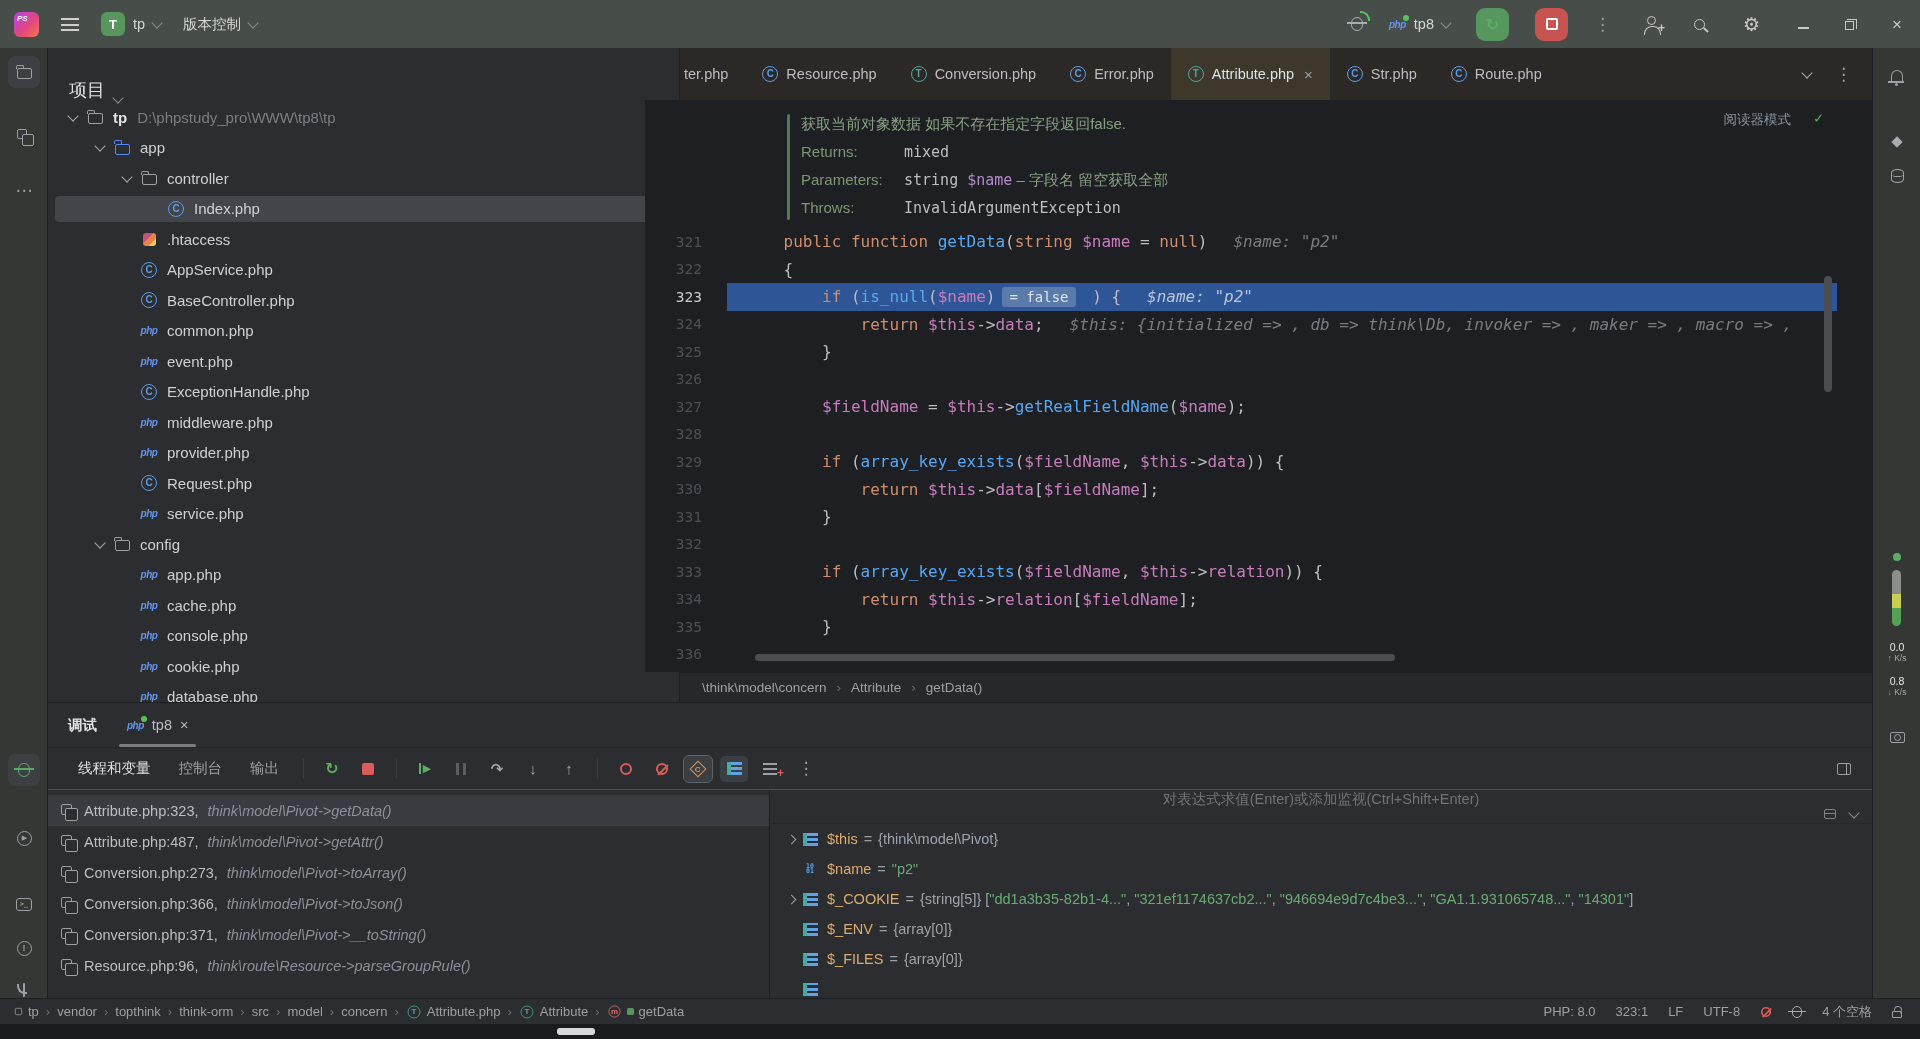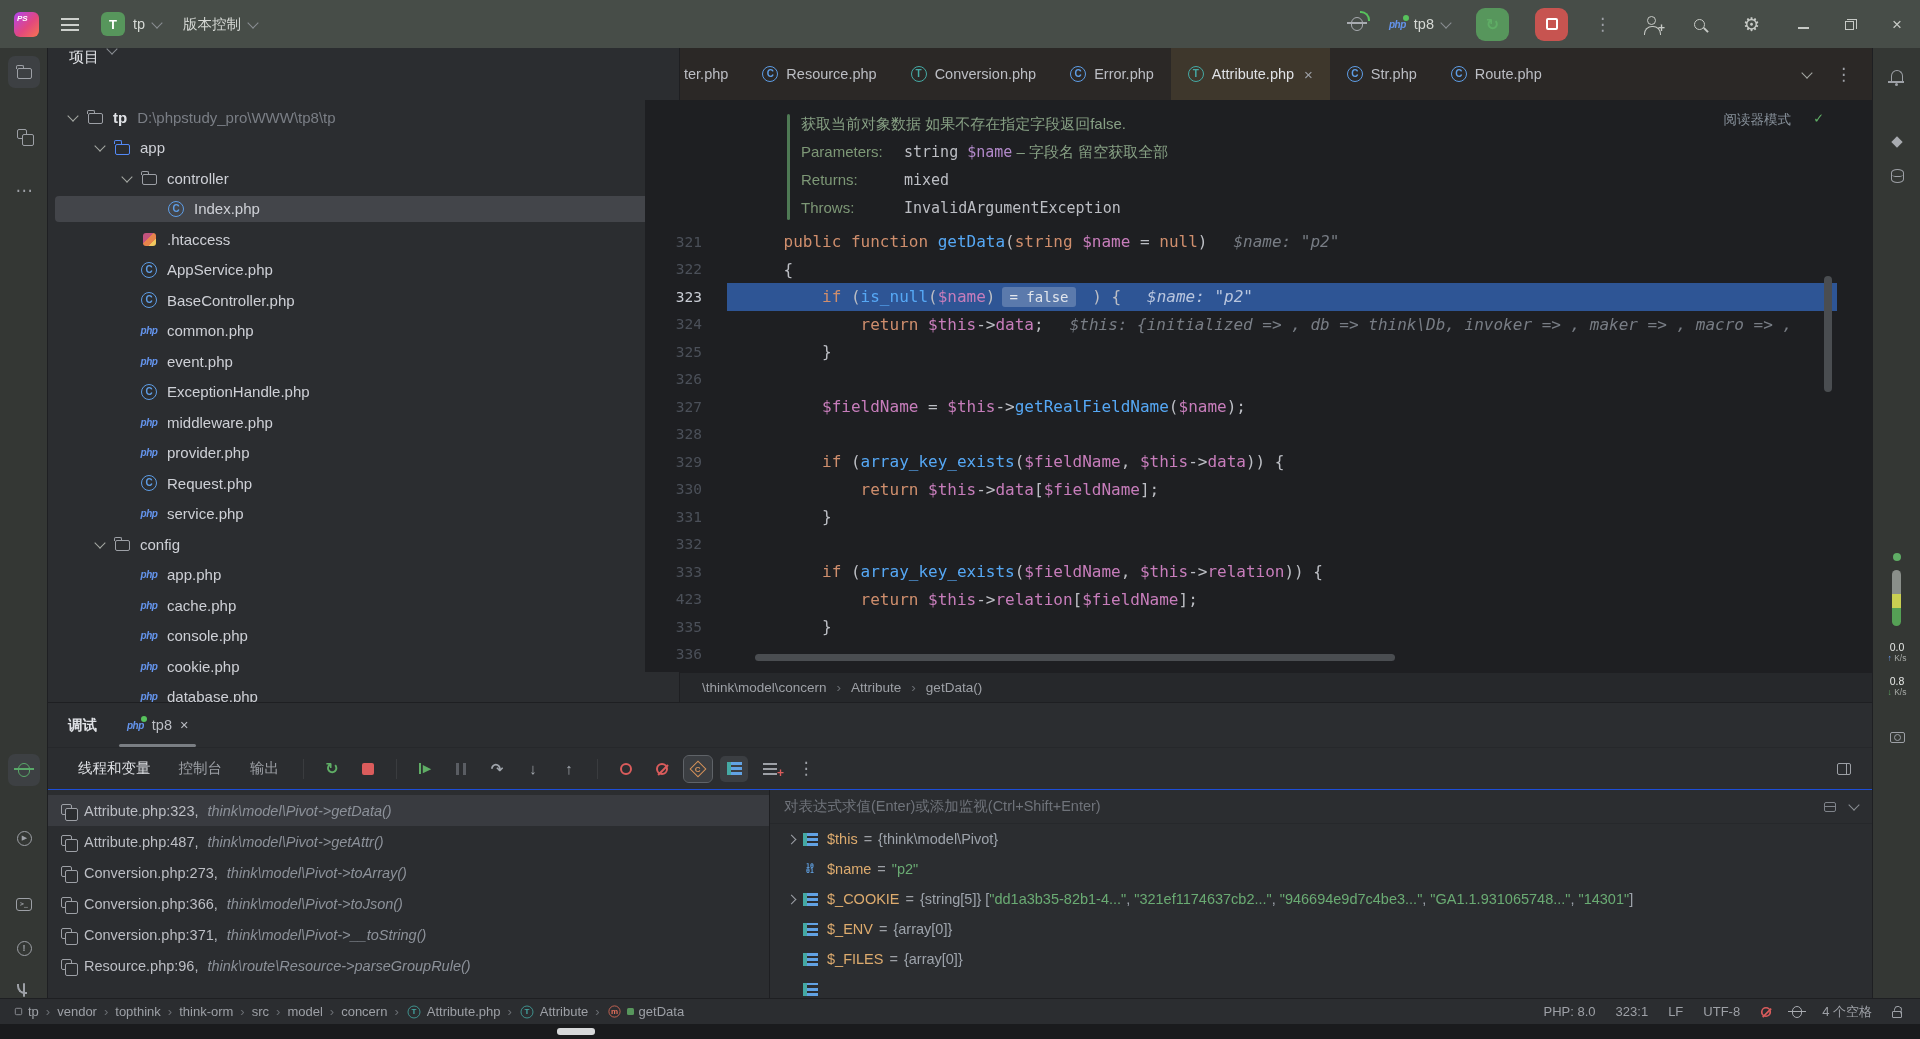--- a/index.html
+++ b/index.html
@@ -37,21 +37,21 @@
   .strip-ic.sel{background:#3D4043;}
   #rightstrip .strip-ic{left:8px;}
   .net{position:absolute;left:0;width:48px;text-align:center;color:#E6E8E6;font-size:10.5px;line-height:1.1;}
   .net .unit{font-size:8.5px;color:#A8ABA8;}
   .net .up{color:#6C9DEF;} .net .dn{color:#5FAD65;}
   .mem-pill{position:absolute;left:19px;width:9px;height:56px;border-radius:5px;background:linear-gradient(to bottom,#8A8F8A 0 42%,#C9CF52 42% 68%,#55A055 68% 100%);}
   .dot-green{position:absolute;left:20px;width:8px;height:8px;border-radius:50%;background:#5FAD65;}
 
   
   #treepanel{left:48px;top:48px;width:632px;height:654px;background:var(--panel);border-right:1px solid var(--border);overflow:hidden;color:#CED0D6;}
-  #treeheader{height:54px;display:flex;align-items:flex-start;gap:9px;padding-left:21px;font-size:15px;color:#DFE1E5;}
+  #treeheader{height:54px;display:flex;align-items:flex-end;gap:9px;padding-left:21px;font-size:18px;color:#DFE1E5;}
   .trow{height:30.5px;display:flex;align-items:center;font-size:15px;white-space:nowrap;}
   .trow .rowbg{display:flex;align-items:center;height:26px;border-radius:4px;width:100%;margin:0 7px;}
   .trow.sel .rowbg{background:#43454A;}
   .tpath{color:var(--faint);margin-left:10px;}
   .chev-slot{width:22px;display:flex;justify-content:center;flex:none;}
   .tico{width:22px;display:flex;justify-content:center;flex:none;margin-right:7px;}
 
   
   #tabbar{left:680px;top:48px;width:1192px;height:52px;background:var(--tabbar);display:flex;align-items:stretch;overflow:hidden;color:var(--text);font-size:14.5px;}
   .etab{display:flex;align-items:center;gap:8px;padding:0 17px;white-space:nowrap;}
@@ -96,21 +96,21 @@
   .tb-ic{width:28px;height:26px;display:flex;align-items:center;justify-content:center;border-radius:5px;}
   .tb-ic.selbg{background:#3B3E42;}
   .tb-ic.selbr{background:#3B3E42;outline:1px solid #5F6368;}
   .vsep{width:1px;height:20px;background:#3A3C3F;margin:0 6px;}
   #dbgbody{position:relative;height:210px;border-top:1px solid #1d4ed8;display:flex;}
   #frames{width:722px;border-right:1px solid var(--border);padding-top:5px;overflow:hidden;}
   .frow{height:31px;display:flex;align-items:center;gap:9px;padding-left:13px;white-space:nowrap;}
   .frow.sel{background:#393B40;}
   .frow .floc{color:#8C9199;font-style:italic;}
   #vars{flex:1;overflow:hidden;}
-  #evalrow{height:34px;display:flex;align-items:center;border-bottom:1px solid #26282B;padding:0 14px;color:#6F737A;}
+  #evalrow{height:34px;display:flex;align-items:center;border-bottom:1px solid #26282B;padding:0 14px;color:#6F737A;flex-direction:column;}
   .eval-end{margin-left:auto;display:flex;align-items:center;gap:14px;}
   .vrow{height:30px;display:flex;align-items:center;white-space:nowrap;padding-left:12px;font-family:var(--ui);}
   .vrow .vchev{width:18px;flex:none;display:flex;justify-content:center;}
   .vrow .vico{width:20px;flex:none;display:flex;justify-content:center;margin-right:7px;}
   .vname{color:#DDAB6E;}
   .veq{color:#9DA0A6;margin:0 6px;}
   .v-gray{color:#9DA3AB;} .v-str{color:var(--str);}
 
   
   #statusbar{left:0;top:998px;width:1920px;height:26px;background:var(--panel);border-top:1px solid var(--border);display:flex;align-items:center;color:#9DA0A6;font-size:13px;padding:0 18px 0 14px;}
@@ -527,47 +527,47 @@
       <span class="tab-end">
         <span class="ic ic-chevron-down"></span>
         <span class="ic ic-dots-v">⋮</span>
       </span>
     </div>
 
   <div id="editor" class="abs">
     <div id="docblock">
         <div class="doc-cn">获取当前对象数据 如果不存在指定字段返回false.</div>
         <div class="docrow">
+          <span class="doclabel">Returns:</span>
+          <span><span class="doc-mono" style="font-family: var(--mono);">mixed</span></span>
+        </div>
+        <div class="docrow">
           <span class="doclabel">Parameters:</span>
           <span><span class="doc-mono" style="font-family: var(--mono);">string </span><span class="doc-var doc-mono" style="font-family: var(--mono);">$name</span><span class="doc-cn"> – 字段名 留空获取全部</span></span>
-        </div>
-        <div class="docrow">
-          <span class="doclabel">Returns:</span>
-          <span><span class="doc-mono" style="font-family: var(--mono);">mixed</span></span>
         </div>
         <div class="docrow">
           <span class="doclabel">Throws:</span>
           <span><span class="doc-mono" style="font-family: var(--mono);">InvalidArgumentException</span></span>
         </div>
       </div>
     <div id="codelines">
         <div class="line"><span class="lnum">321</span><span class="gut"></span><span><span class="t-pln">    </span><span class="t-kw">public function </span><span class="t-fn">getData</span><span class="t-pln">(</span><span class="t-kw">string </span><span class="t-var">$name</span><span class="t-pln"> = </span><span class="t-kw">null</span><span class="t-pln">)</span><span class="t-hint">$name: "p2"</span></span></div>
         <div class="line"><span class="lnum">322</span><span class="gut"></span><span><span class="t-pln">    {</span></span></div>
         <div class="line cur"><span class="lnum">323</span><span class="gut"></span><span><span class="t-pln">        </span><span class="t-kw">if</span><span class="t-pln"> (</span><span class="t-fn">is_null</span><span class="t-pln">(</span><span class="t-var">$name</span><span class="t-pln">)</span><span class="t-chip">= false</span><span class="t-pln"> ) {</span><span class="t-hint">$name: "p2"</span></span></div>
         <div class="line"><span class="lnum">324</span><span class="gut"></span><span><span class="t-pln">            </span><span class="t-kw">return </span><span class="t-var">$this</span><span class="t-pln">-&gt;</span><span class="t-var">data</span><span class="t-pln">;</span><span class="t-hint">$this: {initialized =&gt; , db =&gt; think\Db, invoker =&gt; , maker =&gt; , macro =&gt; , </span></span></div>
         <div class="line"><span class="lnum">325</span><span class="gut"></span><span><span class="t-pln">        }</span></span></div>
         <div class="line"><span class="lnum">326</span><span class="gut"></span><span></span></div>
         <div class="line"><span class="lnum">327</span><span class="gut"></span><span><span class="t-pln">        </span><span class="t-var">$fieldName</span><span class="t-pln"> = </span><span class="t-var">$this</span><span class="t-pln">-&gt;</span><span class="t-fn">getRealFieldName</span><span class="t-pln">(</span><span class="t-var">$name</span><span class="t-pln">);</span></span></div>
         <div class="line"><span class="lnum">328</span><span class="gut"></span><span></span></div>
         <div class="line"><span class="lnum">329</span><span class="gut"></span><span><span class="t-pln">        </span><span class="t-kw">if</span><span class="t-pln"> (</span><span class="t-fn">array_key_exists</span><span class="t-pln">(</span><span class="t-var">$fieldName</span><span class="t-pln">, </span><span class="t-var">$this</span><span class="t-pln">-&gt;</span><span class="t-var">data</span><span class="t-pln">)) {</span></span></div>
         <div class="line"><span class="lnum">330</span><span class="gut"></span><span><span class="t-pln">            </span><span class="t-kw">return </span><span class="t-var">$this</span><span class="t-pln">-&gt;</span><span class="t-var">data</span><span class="t-pln">[</span><span class="t-var">$fieldName</span><span class="t-pln">];</span></span></div>
         <div class="line"><span class="lnum">331</span><span class="gut"></span><span><span class="t-pln">        }</span></span></div>
         <div class="line"><span class="lnum">332</span><span class="gut"></span><span></span></div>
         <div class="line"><span class="lnum">333</span><span class="gut"></span><span><span class="t-pln">        </span><span class="t-kw">if</span><span class="t-pln"> (</span><span class="t-fn">array_key_exists</span><span class="t-pln">(</span><span class="t-var">$fieldName</span><span class="t-pln">, </span><span class="t-var">$this</span><span class="t-pln">-&gt;</span><span class="t-var">relation</span><span class="t-pln">)) {</span></span></div>
-        <div class="line"><span class="lnum">423</span><span class="gut"></span><span><span class="t-pln">            </span><span class="t-kw">return </span><span class="t-var">$this</span><span class="t-pln">-&gt;</span><span class="t-var">relation</span><span class="t-pln">[</span><span class="t-var">$fieldName</span><span class="t-pln">];</span></span></div>
+        <div class="line"><span class="lnum">334</span><span class="gut"></span><span><span class="t-pln">            </span><span class="t-kw">return </span><span class="t-var">$this</span><span class="t-pln">-&gt;</span><span class="t-var">relation</span><span class="t-pln">[</span><span class="t-var">$fieldName</span><span class="t-pln">];</span></span></div>
         <div class="line"><span class="lnum">335</span><span class="gut"></span><span><span class="t-pln">        }</span></span></div>
         <div class="line"><span class="lnum">336</span><span class="gut"></span><span></span></div>
       </div>
     <span id="readermode" class="abs">阅读器模式</span>
     <span id="inspectok" class="abs ic ic-check">✓</span>
     <div id="hthumb"></div>
     <div id="vthumb"></div>
   </div>
 
   <div id="crumbs" class="abs">

